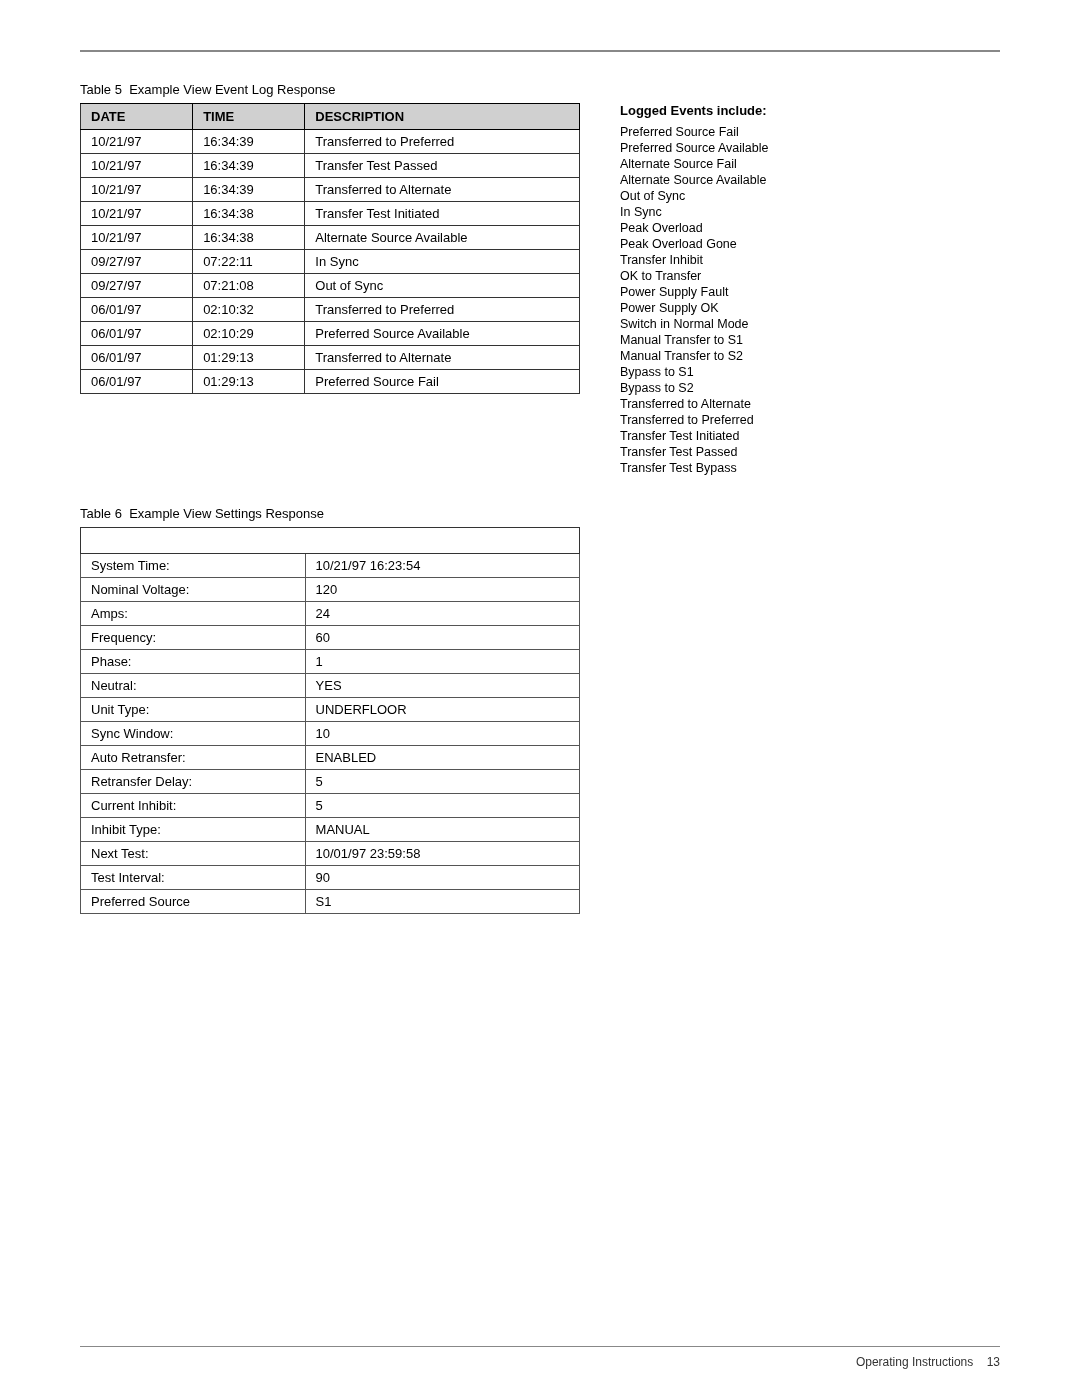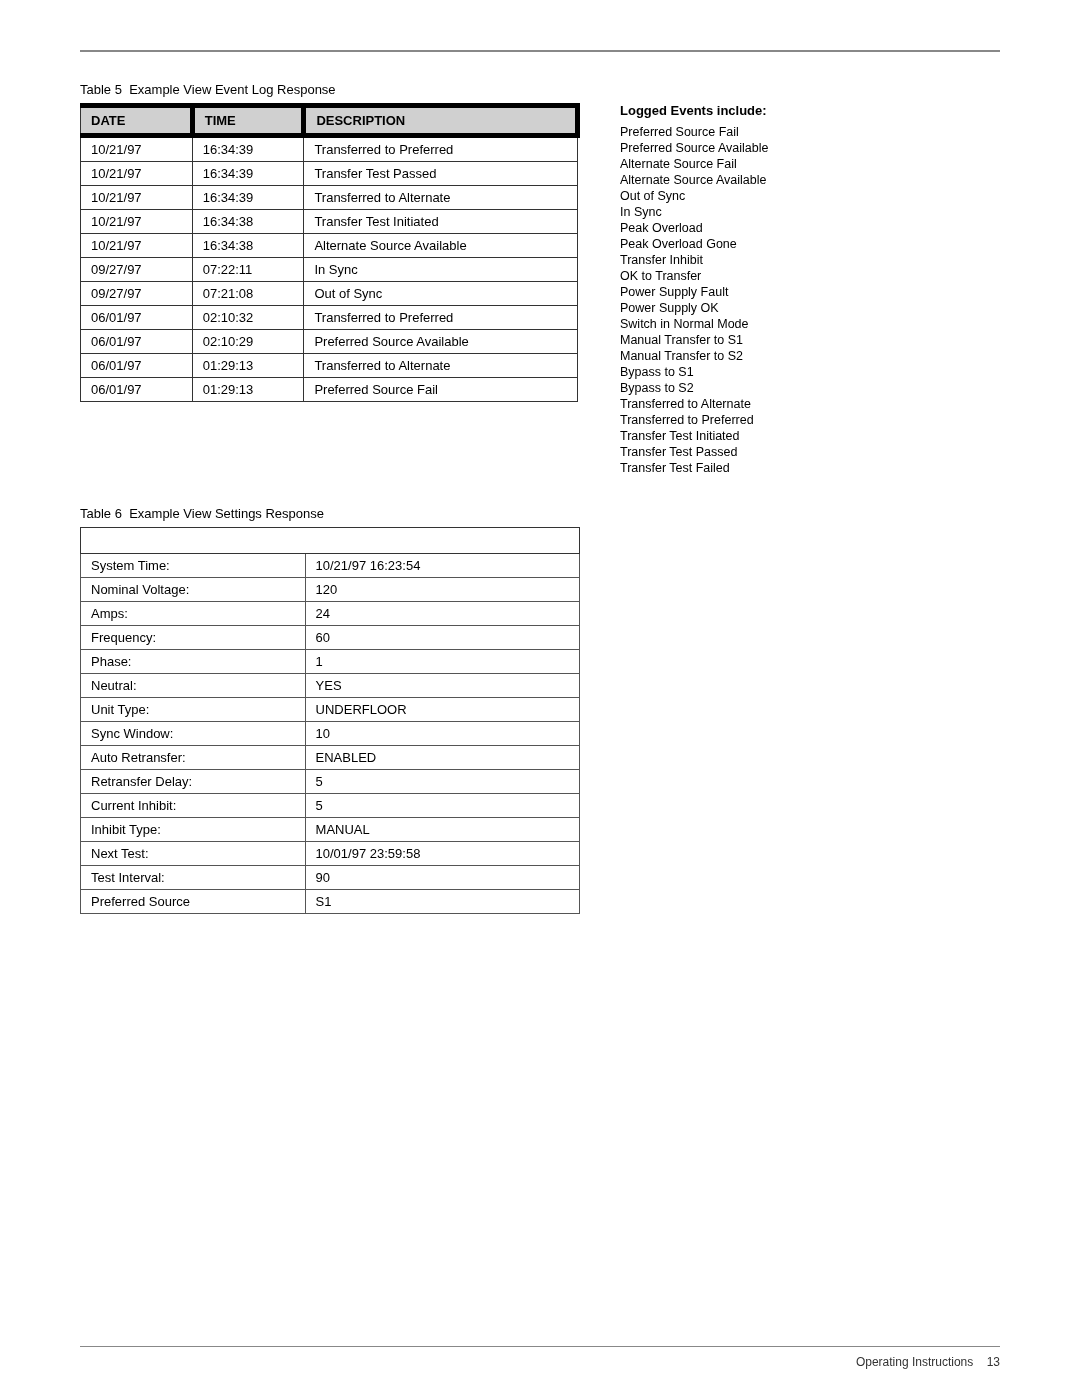--- a/index.html
+++ b/index.html
@@ -70,21 +70,21 @@
     }
 
     .event-log-table {
       border-collapse: collapse;
       width: 500px;
       flex-shrink: 0;
     }
 
     .event-log-table th {
       background: #d0d0d0;
-      border: 5px solid #000000;
+      border: 1px solid #000000;
       padding: 5px 10px;
       text-align: left;
       font-weight: bold;
       font-size: 13px;
     }
 
     .event-log-table td {
       border: 1px solid #333;
       padding: 4px 10px;
       font-size: 13px;
@@ -253,21 +253,21 @@
             <li>Power Supply OK</li>
             <li>Switch in Normal Mode</li>
             <li>Manual Transfer to S1</li>
             <li>Manual Transfer to S2</li>
             <li>Bypass to S1</li>
             <li>Bypass to S2</li>
             <li>Transferred to Alternate</li>
             <li>Transferred to Preferred</li>
             <li>Transfer Test Initiated</li>
             <li>Transfer Test Passed</li>
-            <li>Transfer Test Failed</li>
+            <li>Transfer Test Bypass</li>
           </ul>
       </div>
     </div>
   </div>
 
   <div class="settings-section">
     <div class="table-title">
       <span>Table 6</span>&nbsp;&nbsp;<span>Example View Settings Response</span>
     </div>
 

